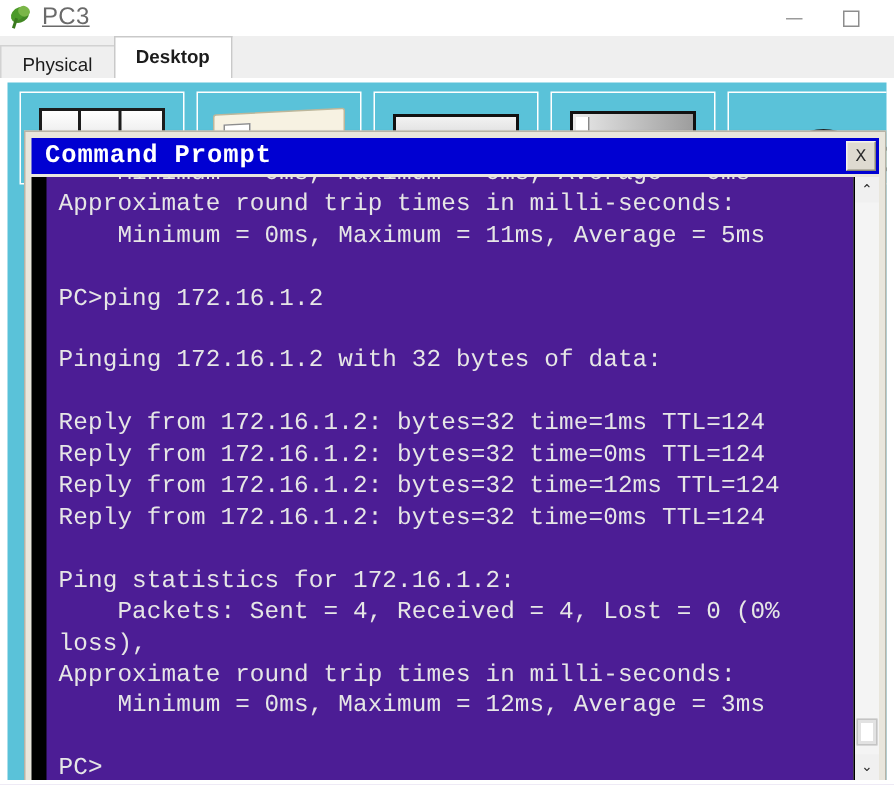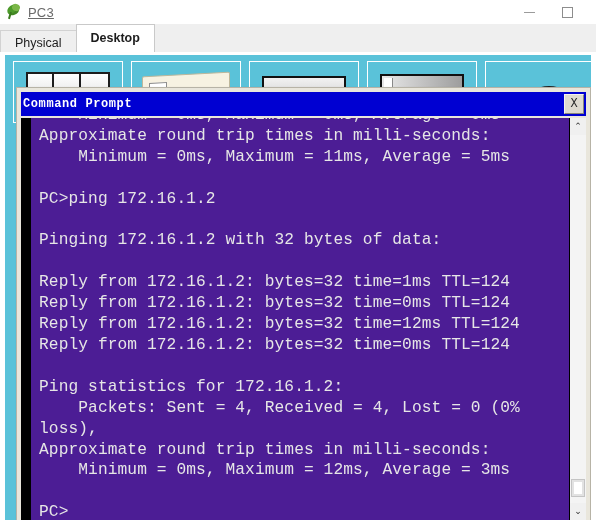--- a/index.html
+++ b/index.html
@@ -59,21 +59,21 @@
     transform: rotate(22deg);
   }
   .win-icon .stem {
     position: absolute;
     left: 3px; top: 8px;
     width: 2px; height: 7px;
     background: #3a7a1e;
     transform: rotate(18deg);
   }
   .win-title {
-    font-size: 13px;
+    font-size: 16px;
     color: #6a6a6a;
     letter-spacing: 0.2px;
     flex: 1 1 auto;
     text-decoration: underline;
   }
   .win-btns {
     display: flex;
     align-items: center;
     height: 24px;
     margin-right: 10px;
@@ -253,24 +253,24 @@
     width: 565px;
     height: 24px;
     background: #0000d2;
     display: flex;
     align-items: center;
     box-sizing: border-box;
   }
   .cmd-title {
     color: #ffffff;
     font-family: "Liberation Mono", "DejaVu Sans Mono", monospace;
-    font-size: 12px;
+    font-size: 17px;
     font-weight: bold;
     letter-spacing: 0.6px;
-    margin-left: 2px;
+    margin-left: 9px;
     flex: 1 1 auto;
     white-space: nowrap;
   }
   .cmd-close {
     width: 20px;
     height: 20px;
     margin-right: 2px;
     background: #dedad0;
     border: 1px solid #f4f2ec;
     border-right-color: #8a8778;

